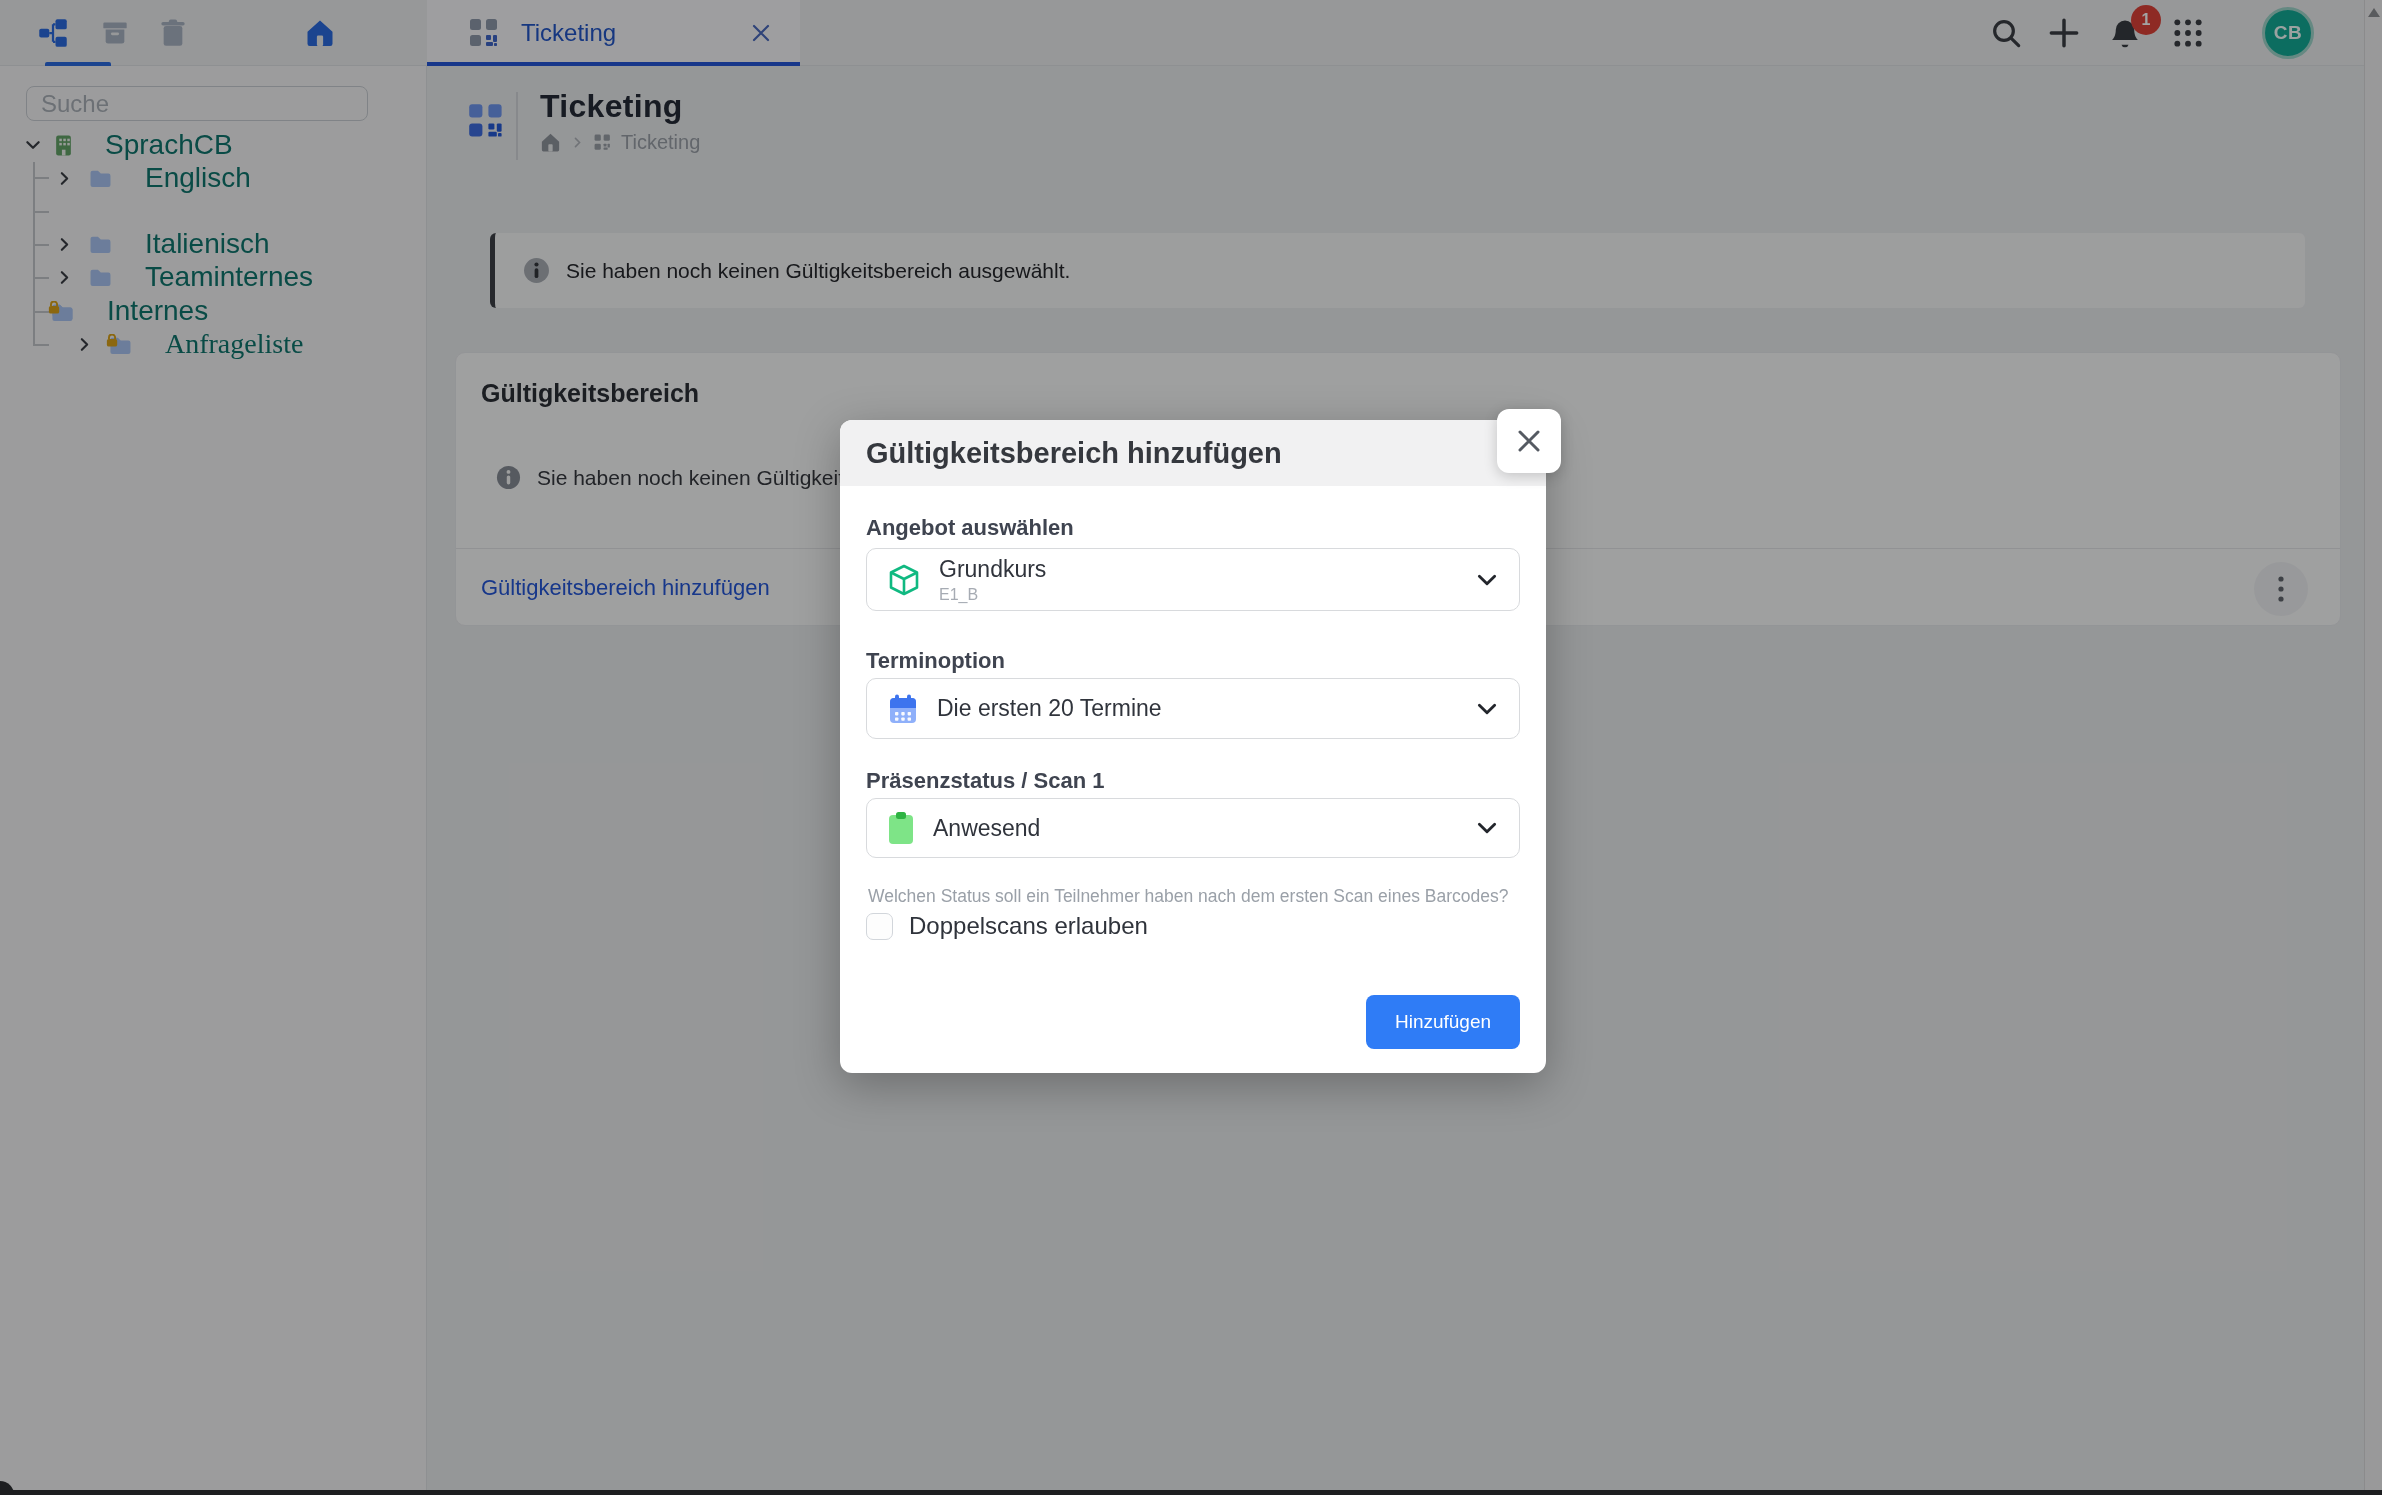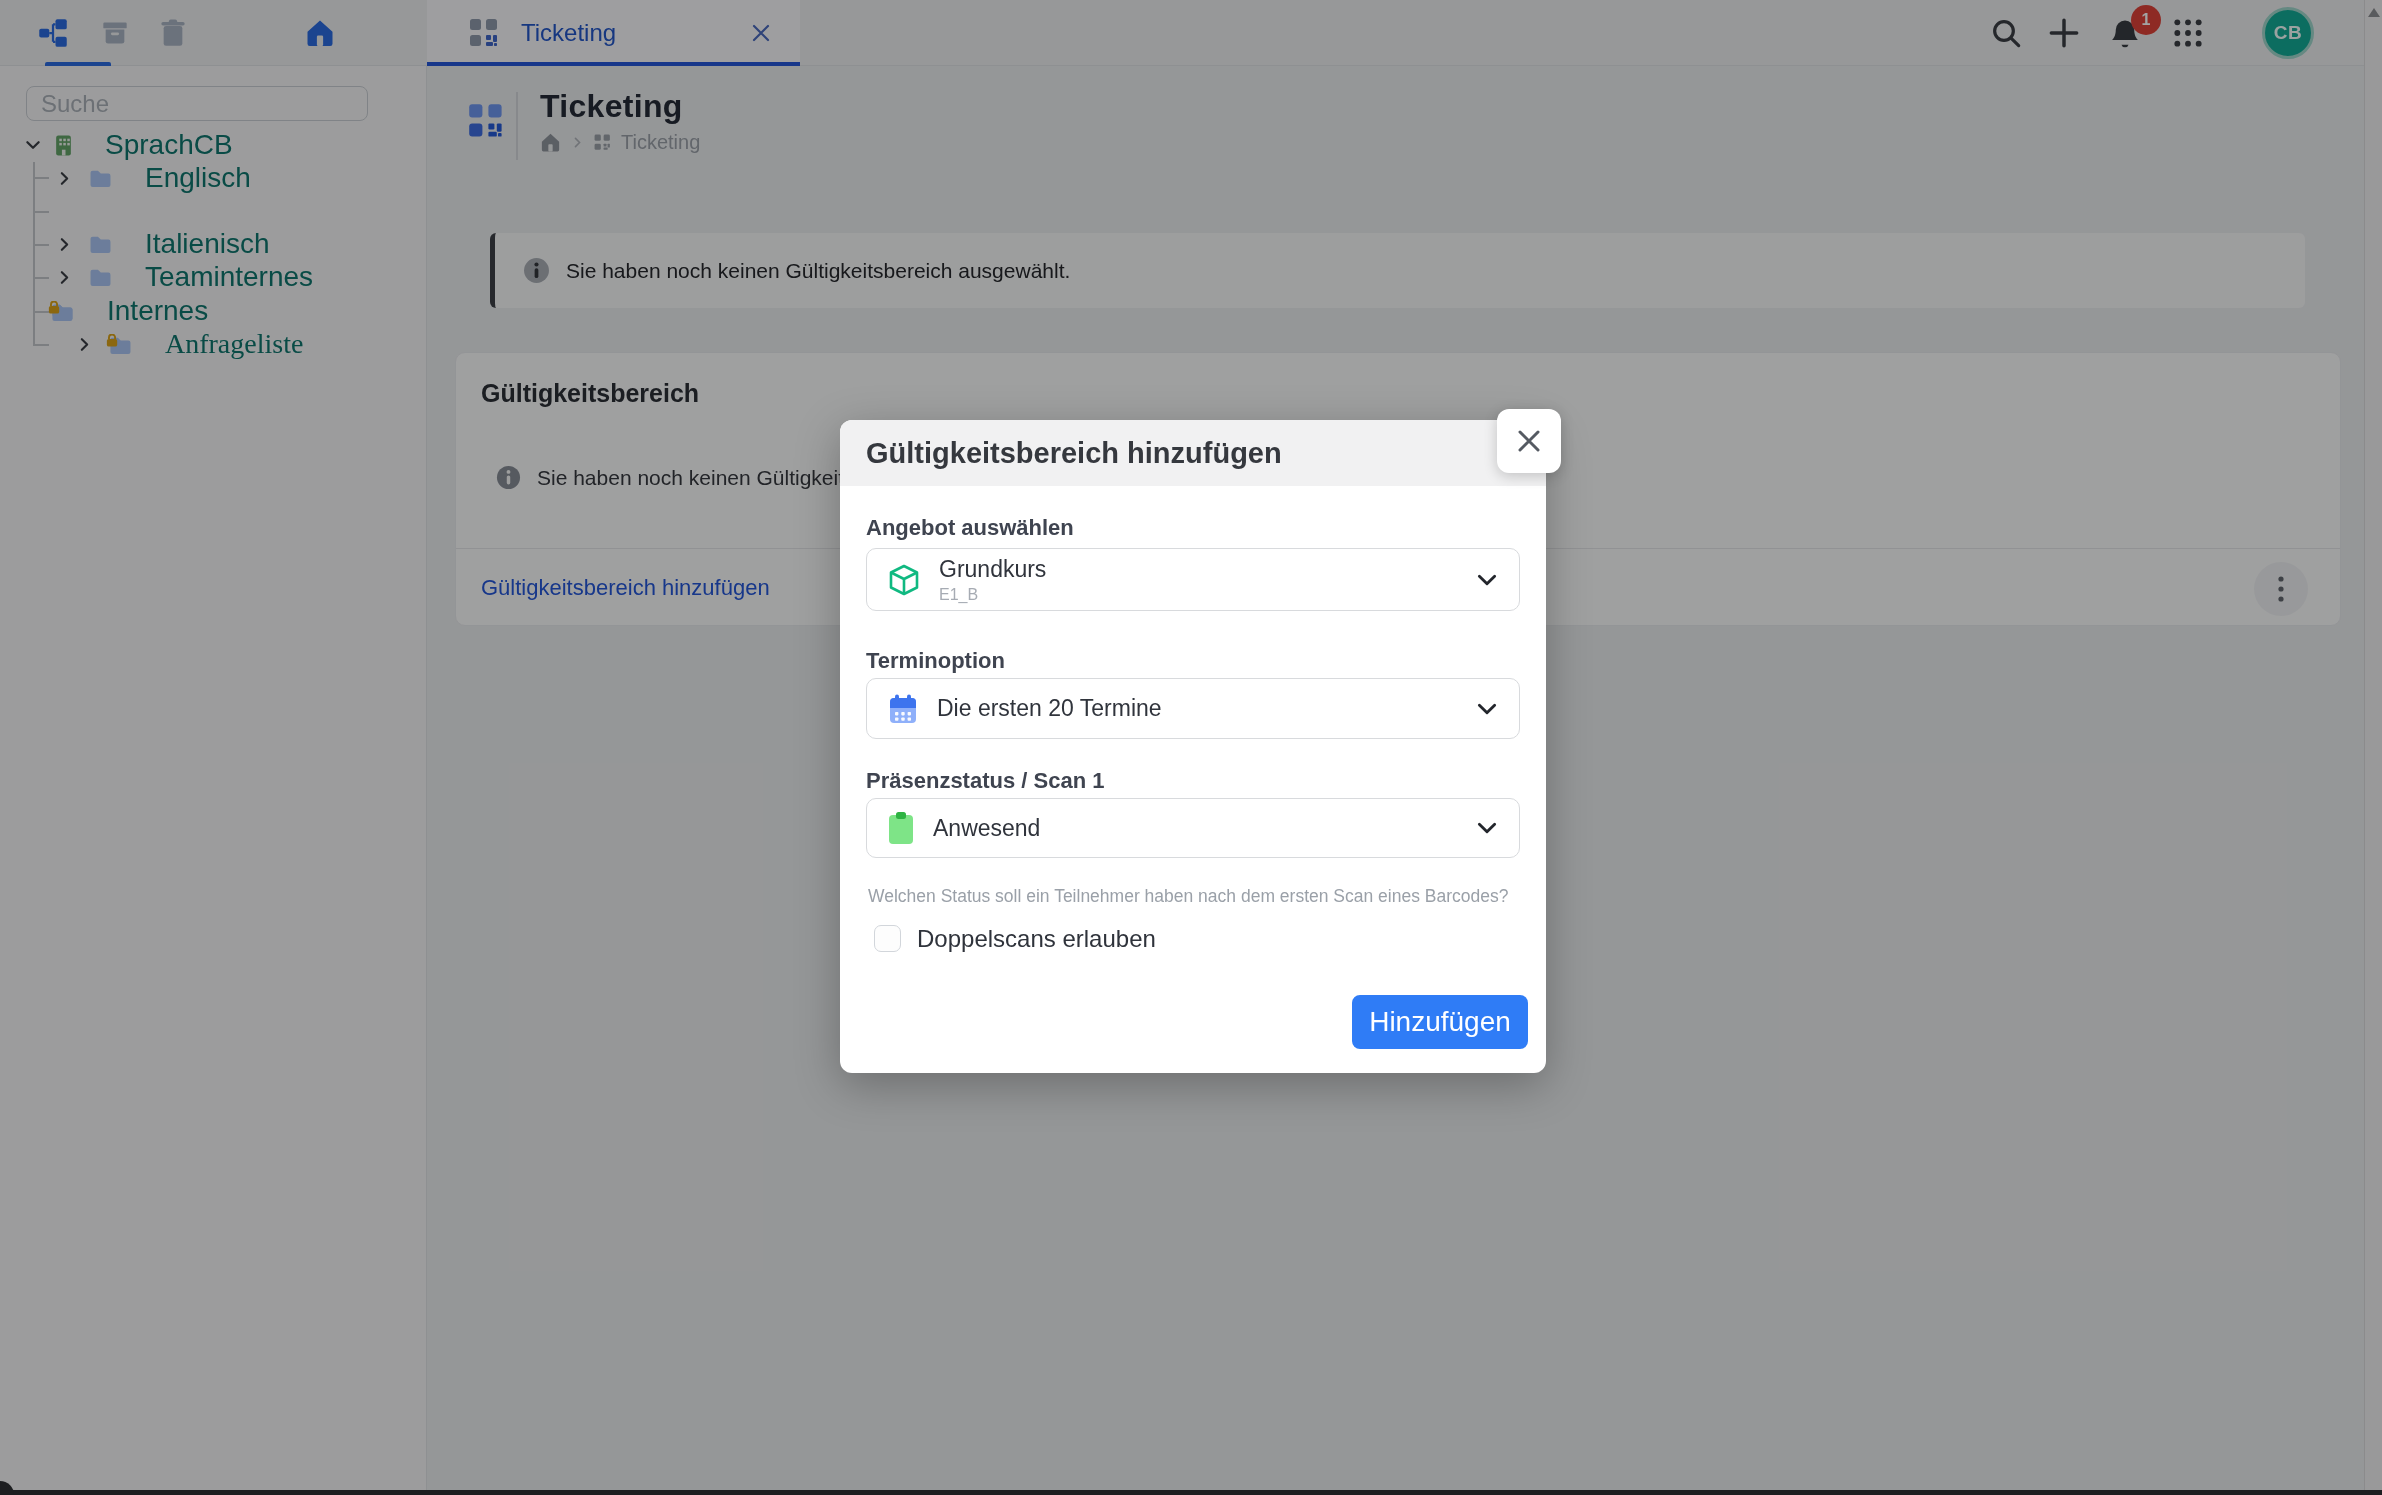--- a/index.html
+++ b/index.html
@@ -54,24 +54,24 @@
   .modal-title { font-size:29px; font-weight:600; color:#35383e; }
   .close-btn { position:absolute; left:1497px; top:409px; width:64px; height:64px; background:#ffffff; border-radius:12px; box-shadow:0 3px 14px rgba(0,0,0,.20); display:flex; align-items:center; justify-content:center; z-index:30; cursor:pointer; }
   .field-label { position:absolute; left:26px; font-size:22px; font-weight:600; color:#3f4450; }
   .dropdown { position:absolute; left:26px; width:654px; background:#fff; border:1.5px solid #d8dadd; border-radius:10px; display:flex; align-items:center; padding:0 20px; cursor:pointer; }
   .dd-value { font-size:23px; color:#30343c; margin-left:18px; }
   .dd-stack { margin-left:18px; display:flex; flex-direction:column; justify-content:center; gap:3px; }
   .dd-main { font-size:23px; color:#30343c; }
   .dd-sub { font-size:16px; color:#a6abb3; }
   .dd-chevron { margin-left:auto; display:flex; align-items:center; }
   .helper { position:absolute; left:28px; top:448px; font-size:17.5px; color:#9aa0a8;margin-top:18px; }
-  .check-row { position:absolute; left:34px; top:492px; display:flex; gap:16px; cursor:pointer;margin-top:13px; }
+  .check-row { position:absolute; left:26px; top:492px; display:flex; align-items:center; gap:16px; cursor:pointer; }
   .checkbox { width:27px; height:27px; border:1.6px solid #d2d6db; border-radius:7px; background:#fdfdfd; }
   .check-label { font-size:24px; color:#2f333b; }
-  .submit-btn { position:absolute; right:18px; top:575px; width:176px; height:54px; background:#2f7cf6; border:none; border-radius:8px; color:#fff; font-size:28px; font-weight:500; font-family:"Liberation Sans",sans-serif; cursor:pointer; }
+  .submit-btn { position:absolute; right:26px; top:575px; width:154px; height:54px; background:#2f7cf6; border:none; border-radius:8px; color:#fff; font-size:19px; font-weight:500; font-family:"Liberation Sans",sans-serif; cursor:pointer; }
 
   
   .scrollbar { position:absolute; right:0; top:0; width:18px; height:1495px; background:#f0f0f1; border-left:1px solid #d9dadb; z-index:5; }
   .scroll-arrow { position:absolute; left:3px; top:8px; width:0; height:0; border-left:6px solid transparent; border-right:6px solid transparent; border-bottom:9px solid #8b8f94; }
   .bottom-strip { position:absolute; left:0; bottom:0; width:2382px; height:5px; background:#1d1e20; z-index:40; }
   .corner-blob { position:absolute; left:0; bottom:0; width:14px; height:14px; background:#1d1e20; border-top-right-radius:100%; z-index:40; }
 </style>
 </head>
 <body>
 

